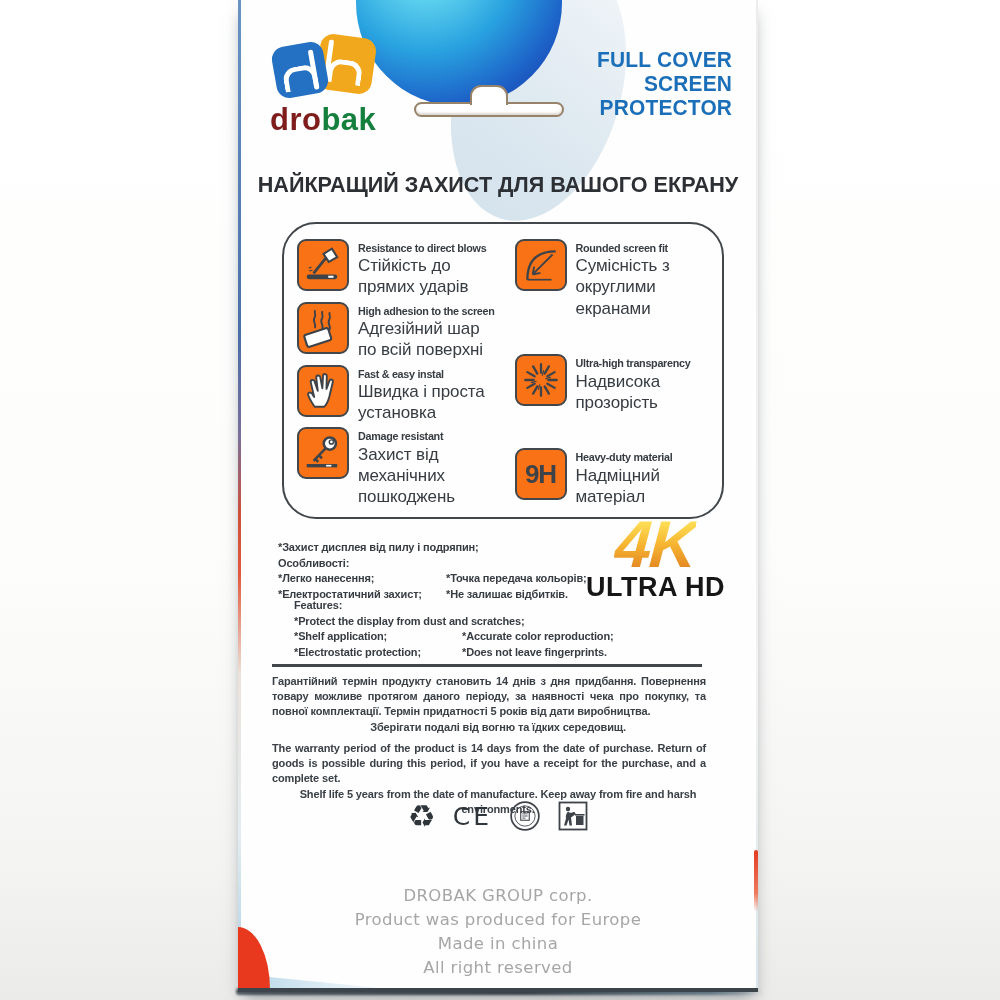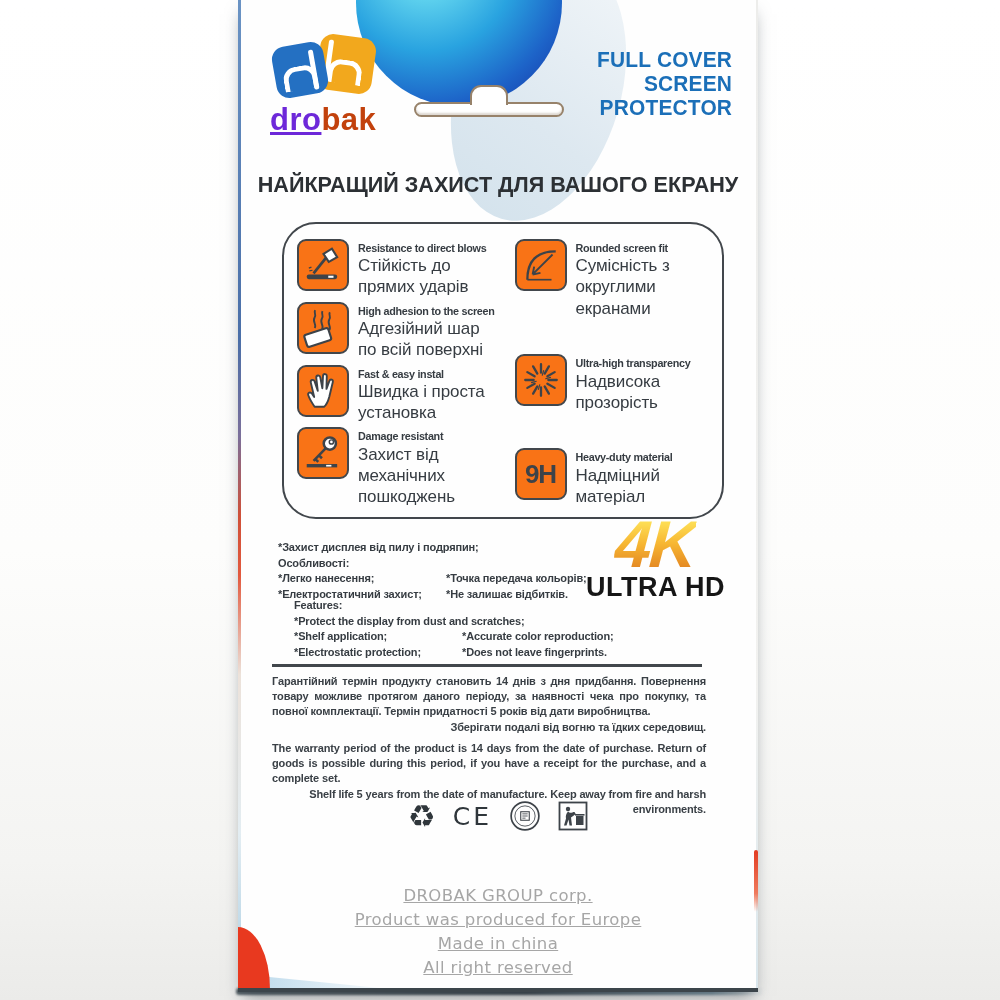--- a/index.html
+++ b/index.html
@@ -40,22 +40,22 @@
   .logo .sq.blue{left:6px;top:10px;width:52px;height:52px;background:#2470c2;transform:rotate(-10deg);z-index:2;}
   .logo .sq.yellow{left:50px;top:2px;width:56px;height:56px;background:#f2a81d;transform:rotate(8deg);z-index:1;}
   .logo .arch{position:absolute;width:24px;height:19px;border:5px solid #fff;border-bottom:none;
        border-radius:13px 13px 0 0;}
   .logo .sq.blue .arch{left:8px;top:22px;}
   .logo .sq.yellow .arch{left:11px;top:24px;}
   .logo .stem{position:absolute;width:5px;background:#fff;border-radius:2px;}
   .logo .sq.blue .stem{left:37px;top:8px;height:40px;}
   .logo .sq.yellow .stem{left:8px;top:6px;height:42px;}
   .logo .wordmark{position:absolute;left:2px;top:68px;font-size:31px;font-weight:bold;letter-spacing:.5px;}
-  .logo .dro{color:#6d28d9;text-decoration:underline;}
-  .logo .bak{color:#c2410c;}
+  .logo .dro{color:#7f1d1d;}
+  .logo .bak{color:#15803d;}
   .title{position:absolute;right:26px;top:48px;text-align:right;color:#1b6fb8;font-weight:bold;
        font-size:22px;line-height:1.08;letter-spacing:.2px;transform:scaleX(.95);transform-origin:right top;}
   .heading{position:absolute;left:0;top:172px;width:100%;text-align:center;color:#2c3034;
        font-weight:bold;font-size:22.5px;transform:scaleX(.96);letter-spacing:0;}
   
   .fbox{position:absolute;left:44px;top:222px;width:442px;height:297px;border:2.5px solid #42474c;
        border-radius:34px;box-sizing:border-box;display:flex;padding:15px 2px 10px 13px;gap:12px;}
   .fcol{flex:1;display:flex;flex-direction:column;justify-content:space-between;}
   .fitem{display:flex;gap:9px;}
   .ficon{flex:none;width:52px;height:52px;border:2.2px solid #42474c;border-radius:9px;
@@ -75,29 +75,29 @@
   .badge4k .k4{font-size:66px;font-weight:bold;font-style:italic;line-height:.95;letter-spacing:-2px;
        background:linear-gradient(180deg,#ffe95e 5%,#f7b733 48%,#e07f1f 95%);
        -webkit-background-clip:text;background-clip:text;color:transparent;display:inline-block;
        transform:skewX(-4deg);}
   .badge4k .ultra{font-size:27px;font-weight:bold;color:#161616;letter-spacing:.5px;margin-top:-4px;}
   .divider{position:absolute;left:34px;top:664px;width:430px;height:2.5px;background:#42474c;}
   .para{position:absolute;left:34px;width:434px;color:#3a4046;font-size:11px;font-weight:bold;
        line-height:1.38;letter-spacing:-.15px;text-align:justify;}
   .para.uk{top:674px;}
   .para.en{top:741px;}
-  .para .p2{text-align:right;margin-left:18px;}
+  .para .p2{text-align:center;margin-left:18px;}
   
   .certs{position:absolute;left:0;top:800px;width:100%;display:flex;justify-content:center;
        align-items:center;gap:17px;color:#2f363b;}
   .recycle{font-family:"DejaVu Sans",sans-serif;font-size:31px;line-height:1;}
   .ce{font-family:"DejaVu Sans",sans-serif;font-size:25px;letter-spacing:3px;font-weight:400;}
   .certs svg{display:block;}
   .footer{position:absolute;left:0;top:884px;width:100%;text-align:center;color:#a6a6a6;
-       font-family:"DejaVu Sans",sans-serif;font-size:16.5px;line-height:1.45;letter-spacing:.4px;text-decoration:underline;}
+       font-family:"DejaVu Sans",sans-serif;font-size:16.5px;line-height:1.45;letter-spacing:.4px;}
 </style>
 </head>
 <body>
 
 <div class="scene">
   <div class="pkg-shadow"></div>
 
   <div class="pkg">
 
     <div class="droplet"></div>

